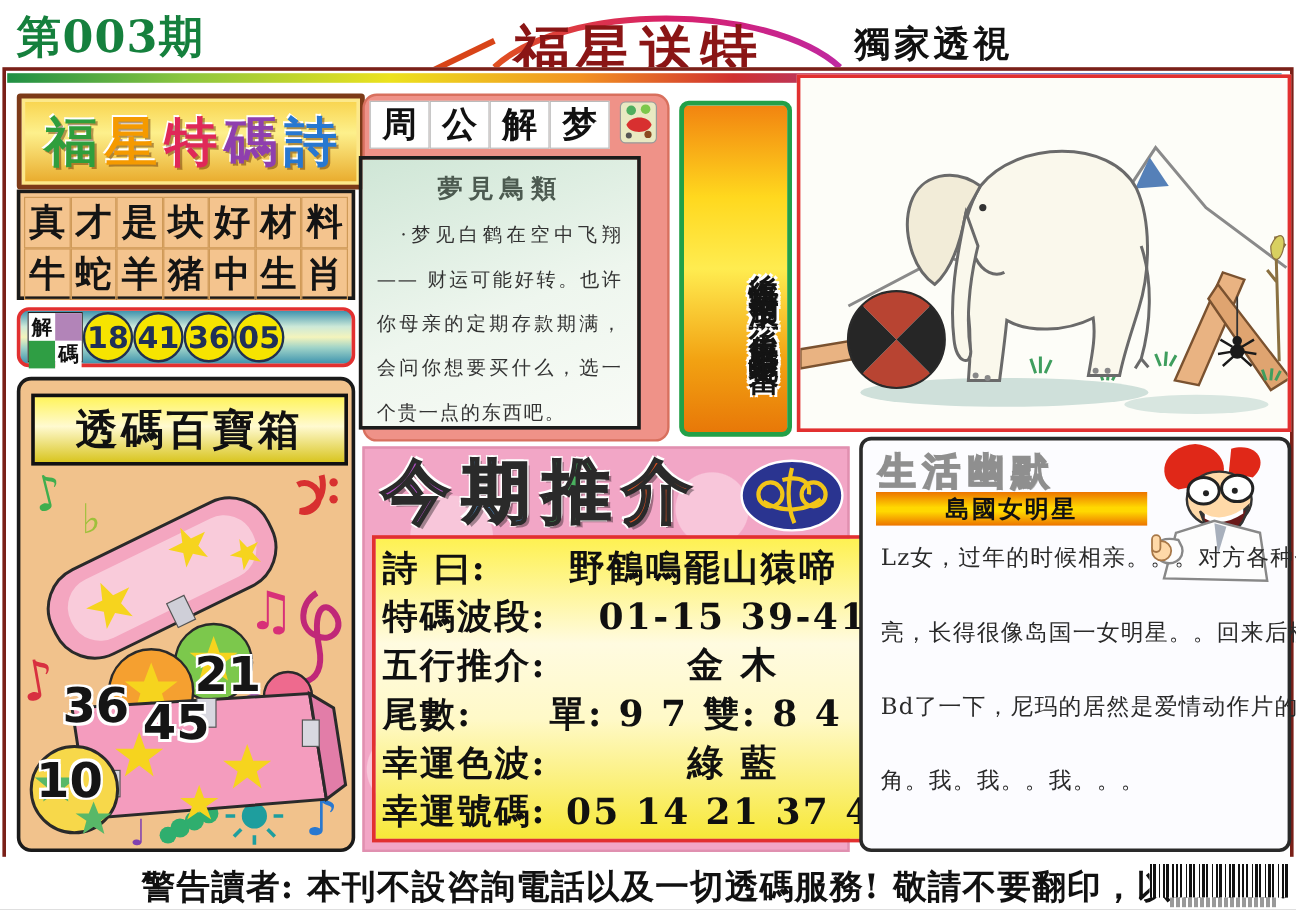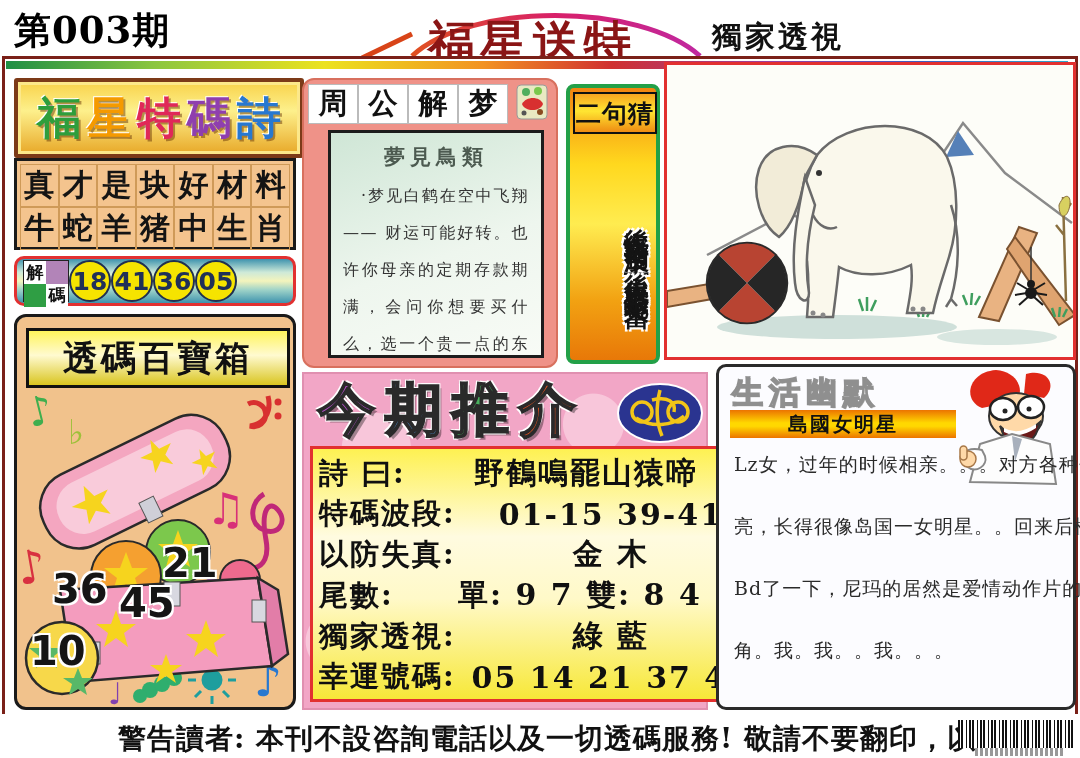--- a/index.html
+++ b/index.html
@@ -2,21 +2,21 @@
 <html><head>
 <meta charset="utf-8">
 <style>
   html,body{margin:0;padding:0;background:#e8e8e8;}
   #page{position:relative;width:1080px;height:758px;background:#ffffff;overflow:hidden;
         font-family:"DejaVu Sans","Liberation Sans",sans-serif;}
   .abs{position:absolute;}
 
   
   .issue{left:14px;top:6px;font-family:"DejaVu Serif","Liberation Serif",serif;
-         font-size:37px;font-weight:bold;color:#000000;letter-spacing:1px;}
+         font-size:37px;font-weight:bold;color:#15803d;letter-spacing:1px;}
   .main-title{left:428px;top:12px;font-size:47px;font-weight:bold;color:#8a1515;
               letter-spacing:5px;font-family:"DejaVu Serif","Liberation Serif",serif;}
   .tagline{top:17px;font-size:30px;font-weight:bold;color:#111;letter-spacing:3px;
            font-family:"DejaVu Serif","Liberation Serif",serif;}
   .tag-l{left:712px;} .tag-r{left:928px;}
   .hdr-deco{left:0;top:0;width:1080px;height:60px;pointer-events:none;}
 
   
   .frame{left:2px;top:56px;width:1070px;height:656px;border:3px solid #7a2018;background:#fff;}
   .rainbow{left:6px;top:61px;width:1062px;height:8px;
@@ -54,21 +54,21 @@
   .ballnum{font-size:40px;font-weight:bold;color:#151515;
     text-shadow:-2px -2px 0 #fff,2px -2px 0 #fff,-2px 2px 0 #fff,2px 2px 0 #fff;}
 
   
   .dream{left:302px;top:78px;width:256px;height:290px;background:#ef9288;border:2px solid #d8705e;
     border-radius:12px;box-sizing:border-box;}
   .dream-titlerow{left:308px;top:84px;width:200px;height:40px;display:flex;}
   .dream-titlerow b{flex:1;background:#fff;border:1px solid #bbb;display:flex;align-items:center;
     justify-content:center;font-size:29px;font-weight:bold;color:#111;
     font-family:"DejaVu Serif","Liberation Serif",serif;}
-  .dream-panel{left:328px;top:130px;width:216px;height:228px;border:3px solid #1c1c1c;
+  .dream-panel{left:299px;top:130px;width:235px;height:228px;border:3px solid #1c1c1c;
     background:linear-gradient(160deg,#cfe6d6,#eef6ee 55%,#f8fbf6);box-sizing:border-box;padding:10px 12px;}
   .dream-sub{text-align:center;font-size:21px;color:#4c5a50;letter-spacing:5px;font-weight:bold;
     font-family:"DejaVu Serif","Liberation Serif",serif;margin-bottom:6px;}
   .dream-body{font-size:16px;line-height:37px;color:#333;letter-spacing:1.5px;text-align:justify;
     font-family:"DejaVu Serif","Liberation Serif",serif;}
 
   
   .guess{left:566px;top:84px;width:94px;height:280px;border:4px solid #23a048;border-radius:8px;
     background:linear-gradient(180deg,#f28410,#ffd81e 28%,#ffec50 50%,#f2a212 78%,#e87808);
     box-sizing:border-box;}
@@ -278,21 +278,20 @@
     <path d="M6,20 C10,12 24,12 27,20 C24,28 9,28 6,20 Z" fill="#d83030"></path>
     <circle cx="24" cy="28" r="3" fill="#8a4a20"></circle>
       <circle cx="8" cy="29" r="2.5" fill="#555"></circle>
   </svg>
   <div class="abs dream-panel">
     <div class="dream-sub">夢見鳥類</div>
     <div class="dream-body">　·梦见白鹤在空中飞翔 —— 财运可能好转。也许你母亲的定期存款期满，会问你想要买什么，选一个贵一点的东西吧。</div>
   </div>
 
   <div class="abs guess"></div>
-  <div class="abs guess-title">二句猜</div>
   <div class="abs guess-cols">
     <div>後悔當初沒下手</div>
     <div>後患無窮蛇來當</div>
   </div>
 
   <div class="abs elephant"></div>
   <svg class="abs" style="left:667px;top:65px" width="406" height="292" viewBox="0 0 406 292">
 
     <path d="M40,190 L120,148 L158,162 L220,92 L255,120 L296,58 L338,108 L405,158" stroke="#8a8a8a" stroke-width="2.5" fill="none"></path>
     <polygon points="291,66 307,90 279,92" fill="#5580b8"></polygon>
@@ -360,29 +359,29 @@
   <div class="abs rec-table">
     <div class="rec-row">
       <span class="lbl">詩 曰:</span>
       <span class="val">野鶴鳴罷山猿啼</span>
     </div>
     <div class="rec-row">
       <span class="lbl">特碼波段:</span>
       <span class="val">01-15 39-41</span>
     </div>
     <div class="rec-row">
-      <span class="lbl">以防失真:</span>
+      <span class="lbl">五行推介:</span>
       <span class="val">金 木</span>
     </div>
     <div class="rec-row">
       <span class="lbl">尾數:</span>
       <span class="val">單: 9 7  雙: 8 4</span>
     </div>
     <div class="rec-row">
-      <span class="lbl">獨家透視:</span>
+      <span class="lbl">幸運色波:</span>
       <span class="val">綠 藍</span>
     </div>
     <div class="rec-row">
       <span class="lbl">幸運號碼:</span>
       <span class="val">05 14 21 37 42</span>
     </div>
   </div>
 
   <div class="abs humor"></div>
   <div class="abs humor-title">生活幽默</div>

